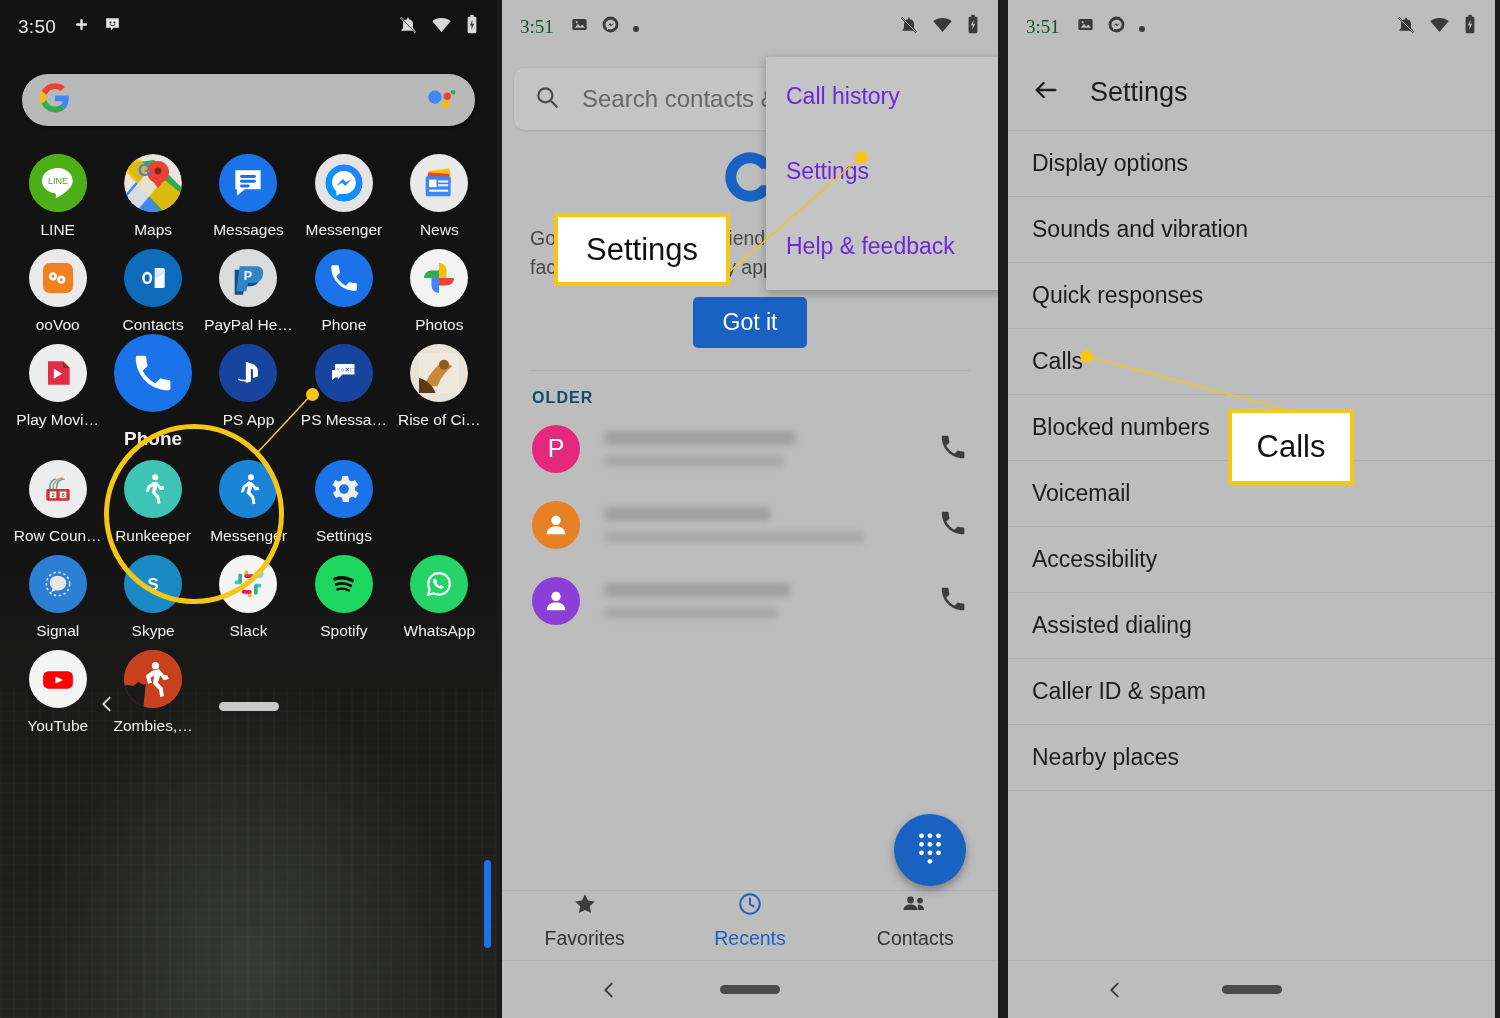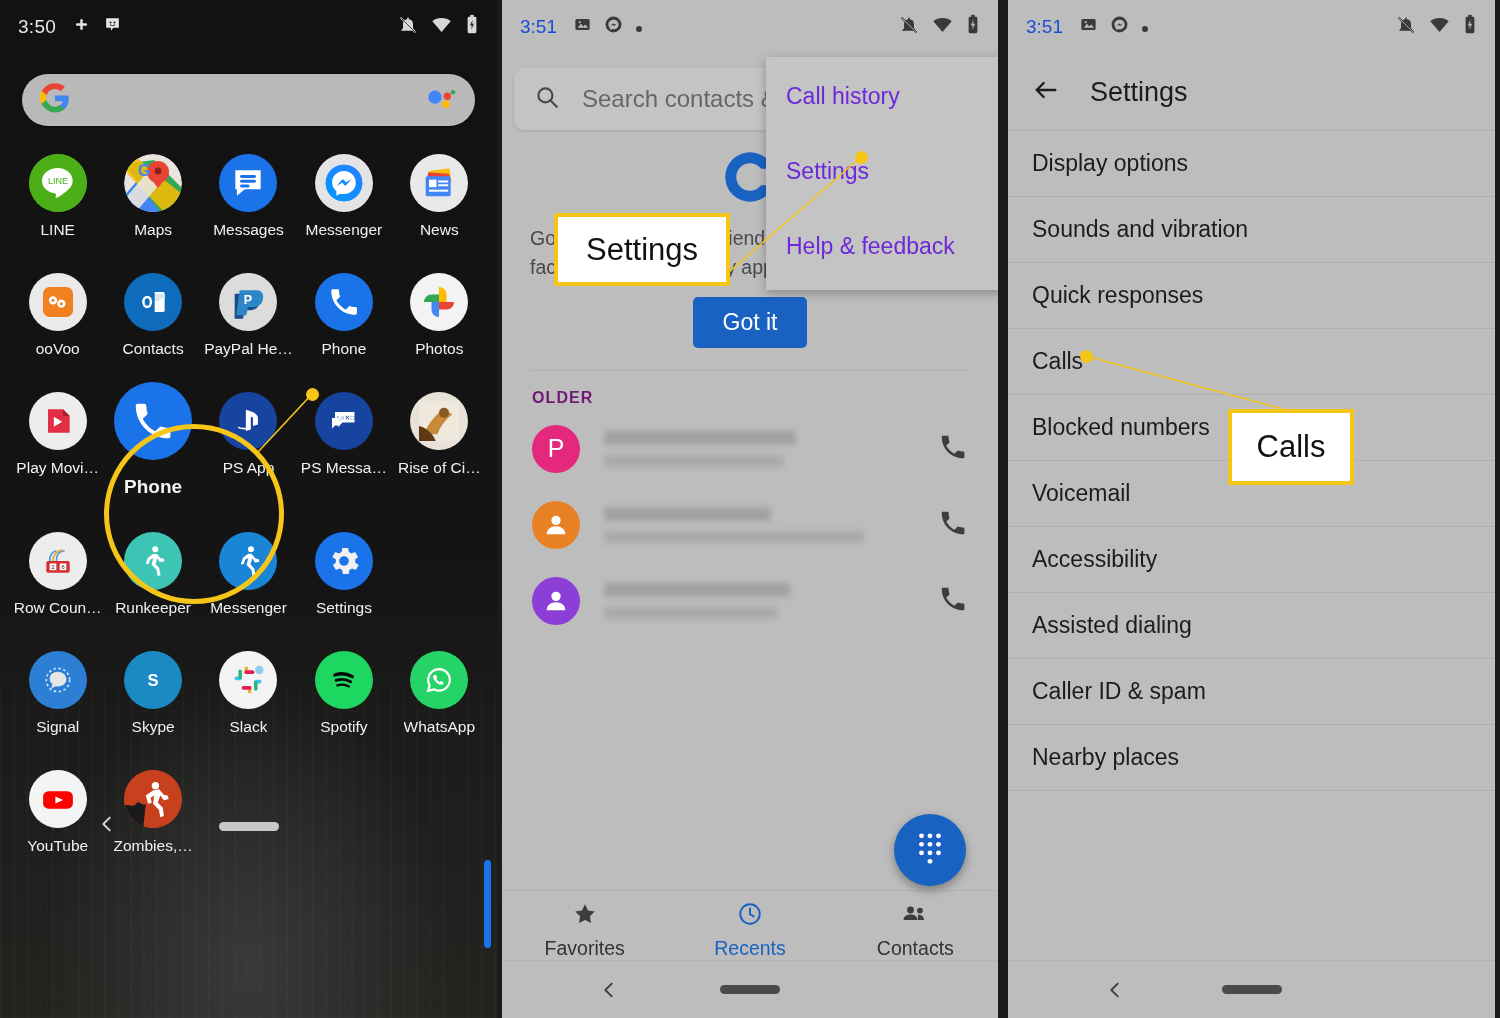--- a/index.html
+++ b/index.html
@@ -41,40 +41,40 @@
   .sb-icons-left { display:flex; align-items:center; gap:12px; margin-left:16px; }
   .sb-icons-right { margin-left:auto; display:flex; align-items:center; gap:13px; }
 
   .gsearch {
     margin: 20px 22px 0 22px; height: 52px; border-radius: 26px;
     background: #b9b9b9; display:flex; align-items:center;
     padding: 0 18px; box-shadow: 0 1px 3px rgba(0,0,0,.5);
   }
   .gsearch .assistant { margin-left:auto; }
 
-  .appgrid { margin: 28px 10px 0 10px; display:grid; grid-template-columns: repeat(5,1fr); row-gap: 34px; }
+  .appgrid { margin: 28px 10px 0 10px; display:grid; grid-template-columns: repeat(5,1fr); row-gap: 10px; }
   .appcell { display:flex; flex-direction:column; align-items:center; position:relative; }
   .appicon { width: 58px; height:58px; border-radius:50%; display:flex; align-items:center; justify-content:center; overflow:hidden; }
   .applabel { margin-top:9px; color:#f1f1f1; font-size:15.5px; max-width:92px; overflow:hidden; white-space:nowrap; text-overflow:ellipsis; text-align:center; }
 
   .scrollbar { position:absolute; right:6px; top:860px; width:7px; height:88px; border-radius:4px; background:#1a73e8; z-index:4;}
 
   .navbar {
     position:absolute; left:0; right:0; bottom:0; height:58px;
     display:flex; align-items:center; z-index:5;
   }
   .nav-back{ position:absolute; left:96px; }
   .nav-pill{ position:absolute; left:50%; transform:translateX(-50%); width:60px; height:9px; border-radius:6px; }
 
   
   .panel2, .panel3 { position:relative; height:1018px; background:#bdbdbd; overflow:hidden; }
   .panel2 { width: 501px; border-left:5px solid #1b1b1b; }
   .panel3 { width: 497px; border-left:10px solid #1b1b1b; }
 
-  .lstatus { height:54px; display:flex; align-items:center; padding:3px 18px; color:#1d4ed8; font-size:19px; }
+  .lstatus { height:54px; display:flex; align-items:center; padding:3px 18px; color:#14532d; font-size:19px;font-family:Liberation Serif, serif; }
   .lstatus .sb-icons-left{ margin-left:16px; gap:12px; }
   .lstatus .sb-icons-right{ margin-left:auto; gap:13px; }
 
   
   .searchbar{
     margin: 14px 12px 0 12px; height:62px; border-radius:10px;
     background:#c4c4c4; display:flex; align-items:center; gap:22px; padding:0 20px;
     box-shadow:0 1px 3px rgba(0,0,0,.12);
   }
   .search-ph{ color:#666; font-size:24px; white-space:nowrap; }
@@ -88,39 +88,39 @@
   .promo{ position:relative; padding: 10px 28px 0 28px; }
   .promo-logo{ display:flex; justify-content:center; margin-top:4px; }
   .promo-text{ margin-top:14px; font-size:19.5px; line-height:1.5; color:#4a4a4a; }
   .promo-text .lnk{ color:#1b62c4; font-weight:bold; }
   .promo-actions{ display:flex; justify-content:center; margin-top:14px; }
   .gotit{
     background:#1a62c2; color:#fff; border:none; border-radius:5px;
     padding:12px 30px; font-size:23px; font-family:inherit;
   }
   .divider{ height:1px; background:#b0b0b0; margin:22px 28px 0 28px; }
-  .older{ padding:18px 30px 4px 30px; font-size:16px; letter-spacing:1.1px; color:#701a75; font-weight:bold;}
+  .older{ padding:18px 30px 4px 30px; font-size:16px; letter-spacing:1.1px; color:#0c4a6e; font-weight:bold;}
 
   .calllist{ padding:0 0 0 0; }
   .callrow{ display:flex; align-items:center; padding:14px 30px; gap:24px; }
   .avatar{ width:48px; height:48px; border-radius:50%; display:flex; align-items:center; justify-content:center; color:#fff; font-size:25px; flex:none;}
   .redact{ flex:1; }
   .bar{ height:14px; border-radius:2px; background:#9c9c9c; filter: blur(3.2px); opacity:.85; }
   .bar.b2{ margin-top:10px; height:12px; opacity:.6; }
   .callicon{ flex:none; }
 
   .fab{
     position:absolute; right:32px; bottom:132px; width:72px; height:72px; border-radius:50%;
     background:#1a62c2; display:flex; align-items:center; justify-content:center;
     box-shadow:0 4px 10px rgba(0,0,0,.35); z-index:5;
   }
 
   .tabbar{
     position:absolute; left:0; right:0; bottom:58px; height:70px;
-    display:flex; align-items:flex-end; border-top:1px solid #b1b1b1; background:#bdbdbd;
+    display:flex; align-items:flex-start; border-top:1px solid #b1b1b1; background:#bdbdbd;
   }
   .tab{ flex:1; display:flex; flex-direction:column; align-items:center; gap:5px; }
   .tab span{ font-size:19.5px; color:#333; }
   .tab.active span{ color:#1a62c2; }
 
   .lnav{
     position:absolute; left:0; right:0; bottom:0; height:58px; background:#bdbdbd; border-top:1px solid #b4b4b4;
   }
   .lnav .nav-back{ top:18px; left:96px; position:absolute; }
   .lnav .nav-pill{ top:24px; background:#4a4a4a; }

